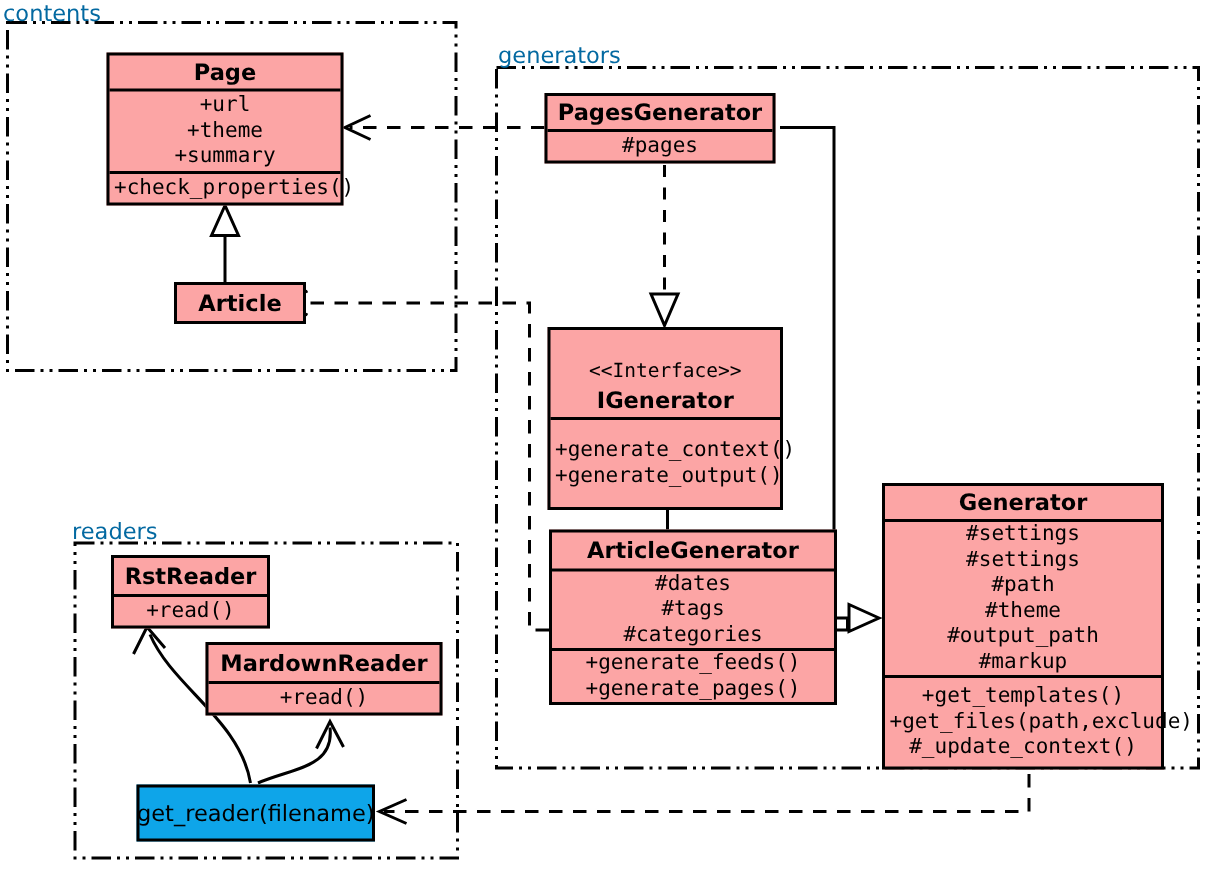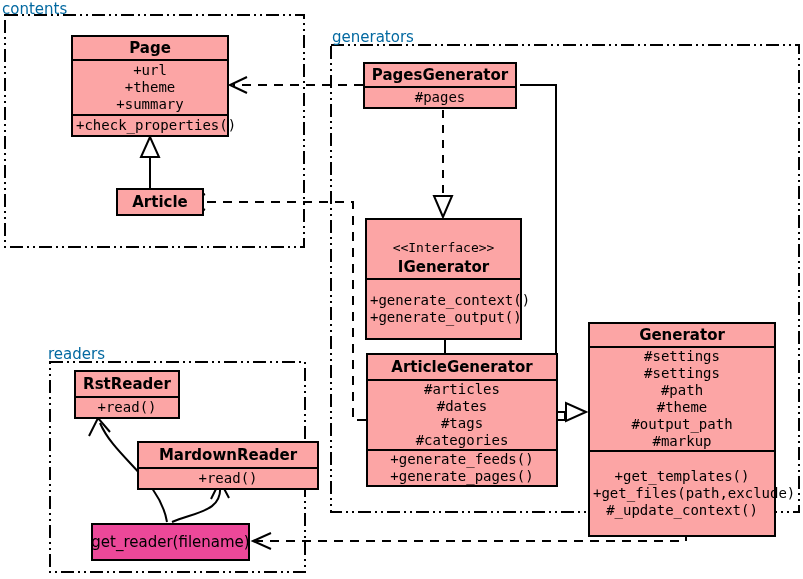--- a/index.html
+++ b/index.html
@@ -52,21 +52,21 @@
     text-align:center;
     white-space:nowrap;
   }
   .iface-title{
     font-weight:bold;font-size:15px;line-height:22px;text-align:center;white-space:nowrap;
   }
   .fn-box{
     position:absolute;
     box-sizing:border-box;
     border:2px solid #000;
-    background:#ec4899;
+    background:#0ea5e9;
     display:flex;align-items:center;justify-content:center;
     font-size:15px;
     white-space:nowrap;
   }
 </style>
 </head>
 <body>
 
 <div class="stage">
 
@@ -142,56 +142,55 @@
     </div>
     <div class="cls-sec" style="padding:12px 3px;">
       <div class="m">+generate_context()</div>
       <div class="m">+generate_output()</div>
     </div>
   </div>
 
   <div class="cls" style="left:366px;top:353px;width:192px;">
     <div class="cls-title">ArticleGenerator</div>
     <div class="cls-sec" style="padding:0 3px;">
-      <div class="m">#articles</div>
       <div class="m">#dates</div>
       <div class="m">#tags</div>
       <div class="m">#categories</div>
     </div>
     <div class="cls-sec" style="padding:0 3px;">
       <div class="m">+generate_feeds()</div>
       <div class="m">+generate_pages()</div>
     </div>
   </div>
 
   <div class="cls" style="left:588px;top:322px;width:188px;">
     <div class="cls-title sm">Generator</div>
     <div class="cls-sec" style="padding:0 3px;">
       <div class="m">#settings</div>
       <div class="m">#settings</div>
       <div class="m">#path</div>
       <div class="m">#theme</div>
       <div class="m">#output_path</div>
       <div class="m">#markup</div>
     </div>
-    <div class="cls-sec" style="padding:16px 3px;">
+    <div class="cls-sec" style="padding:4px 3px;">
       <div class="m">+get_templates()</div>
       <div class="m">+get_files(path,exclude)</div>
       <div class="m">#_update_context()</div>
     </div>
   </div>
 
   <div class="cls" style="left:74px;top:370px;width:106px;">
     <div class="cls-title">RstReader</div>
     <div class="cls-sec">
       <div class="m">+read()</div>
     </div>
   </div>
 
-  <div class="cls" style="left:137px;top:441px;width:182px;">
+  <div class="cls" style="left:137px;top:428px;width:158px;">
     <div class="cls-title">MardownReader</div>
     <div class="cls-sec">
       <div class="m">+read()</div>
     </div>
   </div>
 
   <div class="fn-box" style="left:91px;top:523px;width:159px;height:38px;">get_reader(filename)</div>
 
 </div>
 

